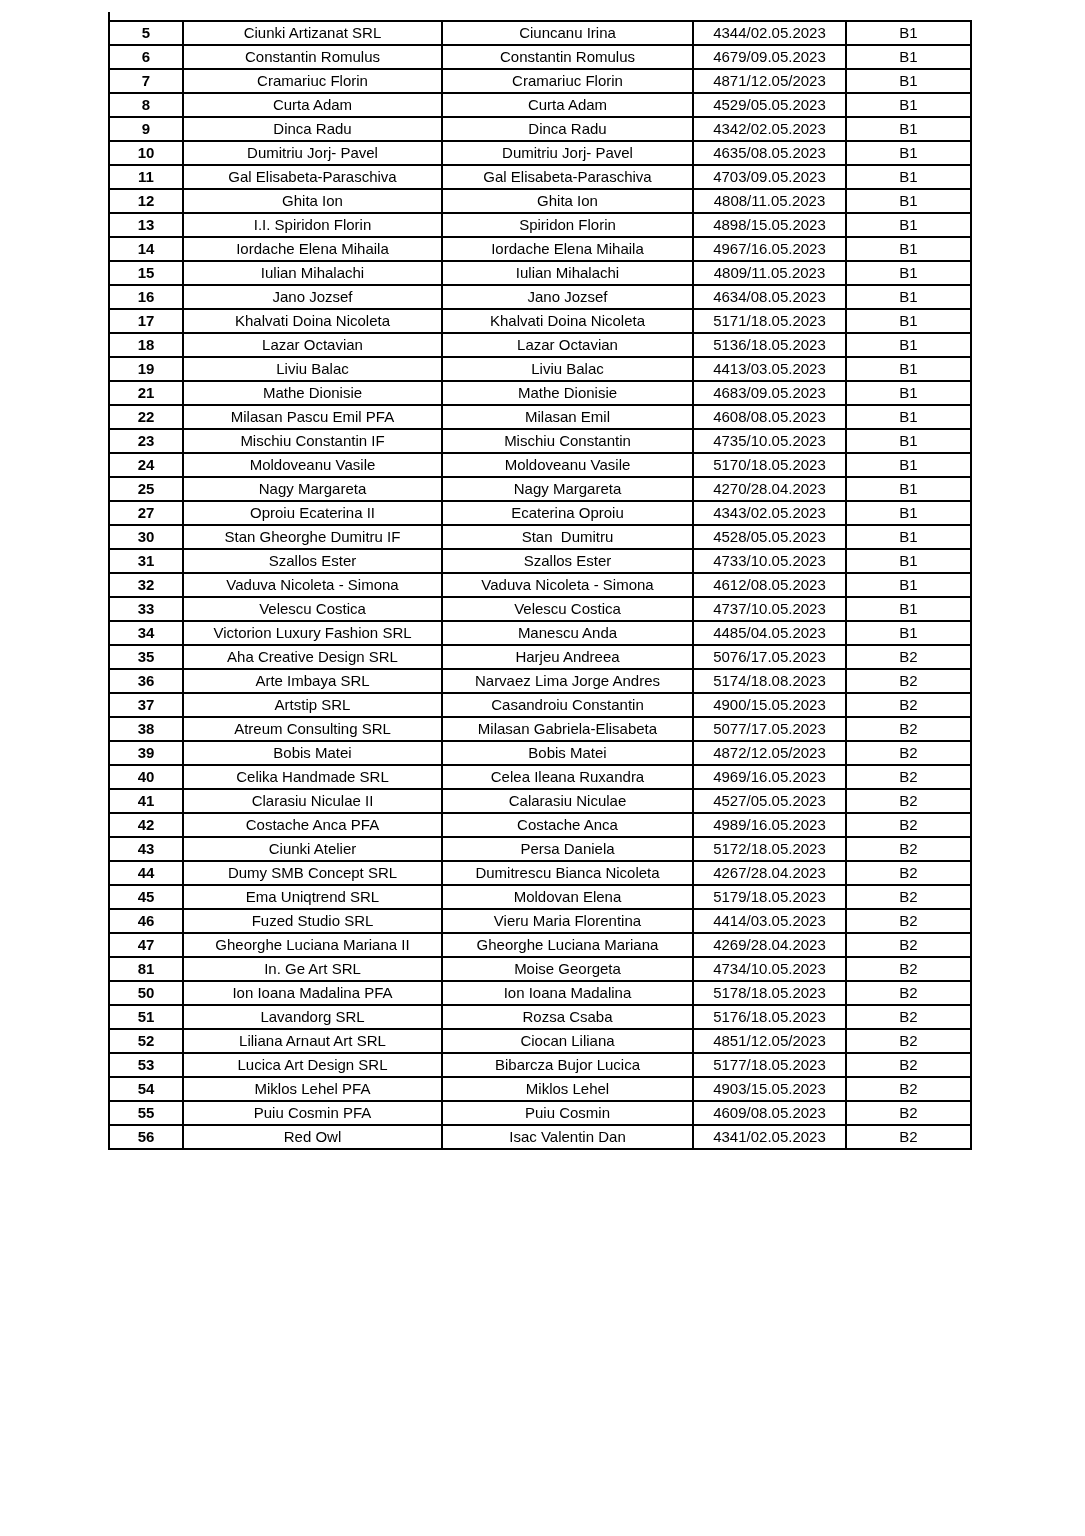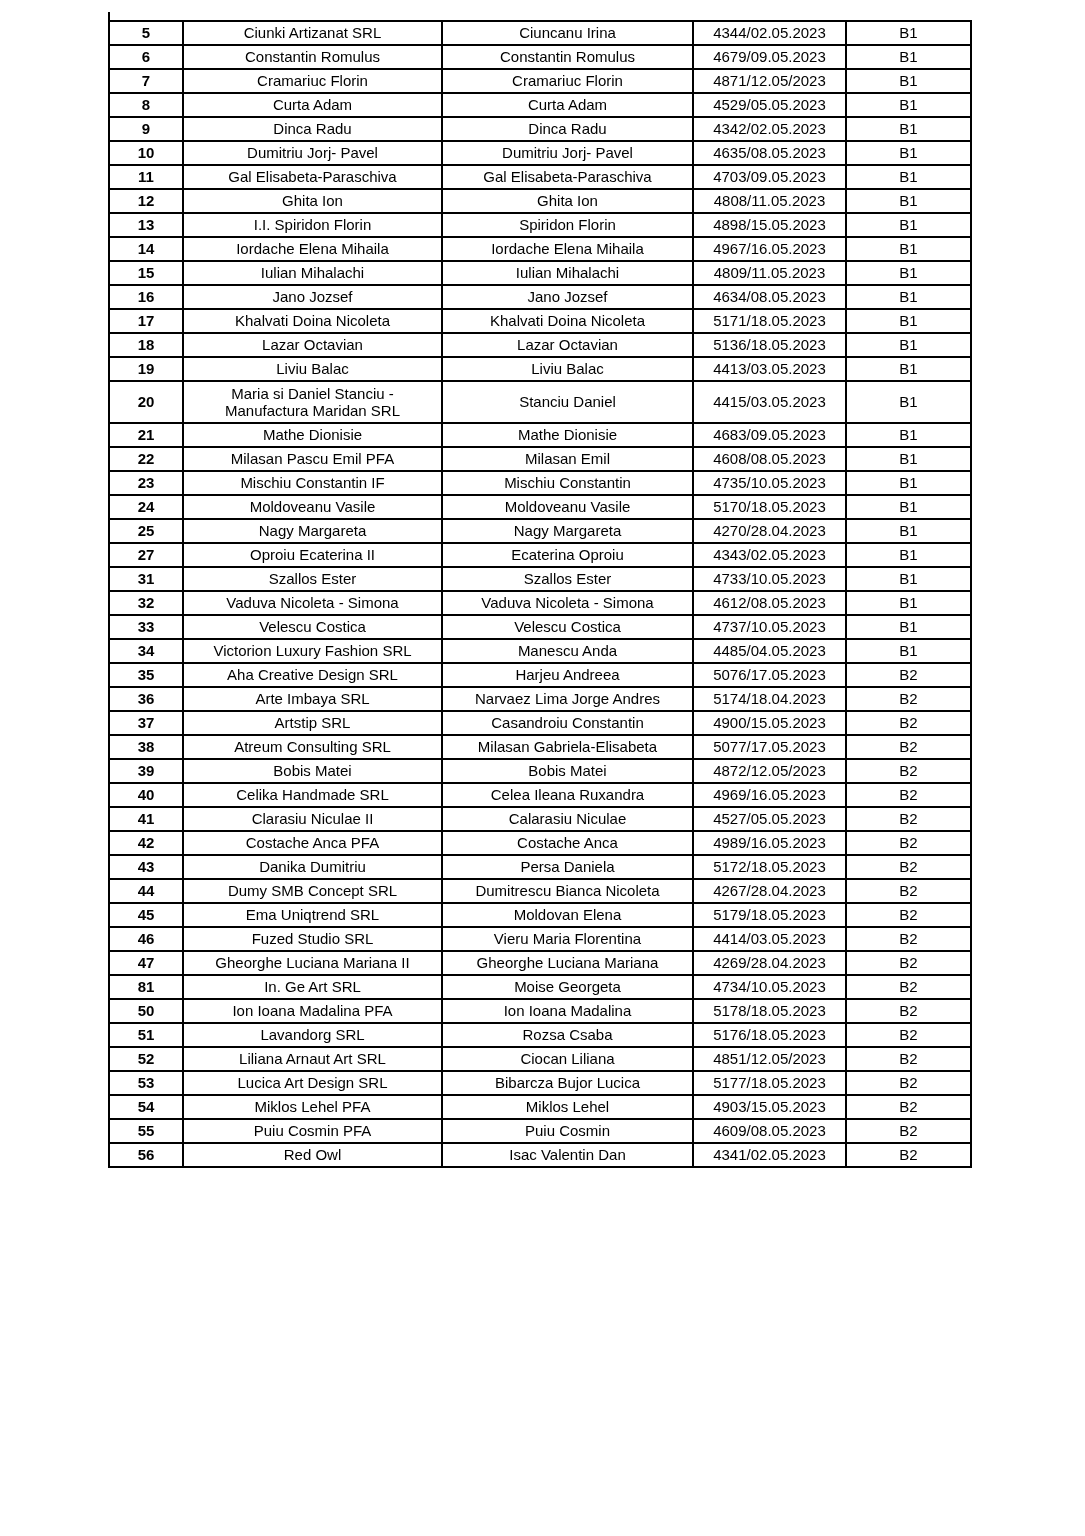--- a/index.html
+++ b/index.html
@@ -164,27 +164,20 @@
           <td class="col-registration">5136/18.05.2023</td>
           <td class="col-category">B1</td>
         </tr>
         <tr>
           <td class="col-no">19</td>
           <td class="col-applicant">Liviu Balac</td>
           <td class="col-representative">Liviu Balac</td>
           <td class="col-registration">4413/03.05.2023</td>
           <td class="col-category">B1</td>
         </tr>
-        <tr class="tall">
-          <td class="col-no">20</td>
-          <td class="col-applicant">Maria si Daniel Stanciu - Manufactura Maridan SRL</td>
-          <td class="col-representative">Stanciu Daniel</td>
-          <td class="col-registration">4415/03.05.2023</td>
-          <td class="col-category">B1</td>
-        </tr>
         <tr>
           <td class="col-no">21</td>
           <td class="col-applicant">Mathe Dionisie</td>
           <td class="col-representative">Mathe Dionisie</td>
           <td class="col-registration">4683/09.05.2023</td>
           <td class="col-category">B1</td>
         </tr>
         <tr>
           <td class="col-no">22</td>
           <td class="col-applicant">Milasan Pascu Emil PFA</td>
@@ -214,20 +207,27 @@
           <td class="col-category">B1</td>
         </tr>
         <tr>
           <td class="col-no">27</td>
           <td class="col-applicant">Oproiu Ecaterina II</td>
           <td class="col-representative">Ecaterina Oproiu</td>
           <td class="col-registration">4343/02.05.2023</td>
           <td class="col-category">B1</td>
         </tr>
         <tr>
+          <td class="col-no">30</td>
+          <td class="col-applicant">Stan Gheorghe Dumitru IF</td>
+          <td class="col-representative">Stan  Dumitru</td>
+          <td class="col-registration">4528/05.05.2023</td>
+          <td class="col-category">B1</td>
+        </tr>
+        <tr>
           <td class="col-no">31</td>
           <td class="col-applicant">Szallos Ester</td>
           <td class="col-representative">Szallos Ester</td>
           <td class="col-registration">4733/10.05.2023</td>
           <td class="col-category">B1</td>
         </tr>
         <tr>
           <td class="col-no">32</td>
           <td class="col-applicant">Vaduva Nicoleta - Simona</td>
           <td class="col-representative">Vaduva Nicoleta - Simona</td>
@@ -252,21 +252,21 @@
           <td class="col-no">35</td>
           <td class="col-applicant">Aha Creative Design SRL</td>
           <td class="col-representative">Harjeu Andreea</td>
           <td class="col-registration">5076/17.05.2023</td>
           <td class="col-category">B2</td>
         </tr>
         <tr>
           <td class="col-no">36</td>
           <td class="col-applicant">Arte Imbaya SRL</td>
           <td class="col-representative">Narvaez Lima Jorge Andres</td>
-          <td class="col-registration">5174/18.04.2023</td>
+          <td class="col-registration">5174/18.08.2023</td>
           <td class="col-category">B2</td>
         </tr>
         <tr>
           <td class="col-no">37</td>
           <td class="col-applicant">Artstip SRL</td>
           <td class="col-representative">Casandroiu Constantin</td>
           <td class="col-registration">4900/15.05.2023</td>
           <td class="col-category">B2</td>
         </tr>
         <tr>
@@ -299,21 +299,21 @@
         </tr>
         <tr>
           <td class="col-no">42</td>
           <td class="col-applicant">Costache Anca PFA</td>
           <td class="col-representative">Costache Anca</td>
           <td class="col-registration">4989/16.05.2023</td>
           <td class="col-category">B2</td>
         </tr>
         <tr>
           <td class="col-no">43</td>
-          <td class="col-applicant">Danika Dumitriu</td>
+          <td class="col-applicant">Ciunki Atelier</td>
           <td class="col-representative">Persa Daniela</td>
           <td class="col-registration">5172/18.05.2023</td>
           <td class="col-category">B2</td>
         </tr>
         <tr>
           <td class="col-no">44</td>
           <td class="col-applicant">Dumy SMB Concept SRL</td>
           <td class="col-representative">Dumitrescu Bianca Nicoleta</td>
           <td class="col-registration">4267/28.04.2023</td>
           <td class="col-category">B2</td>

